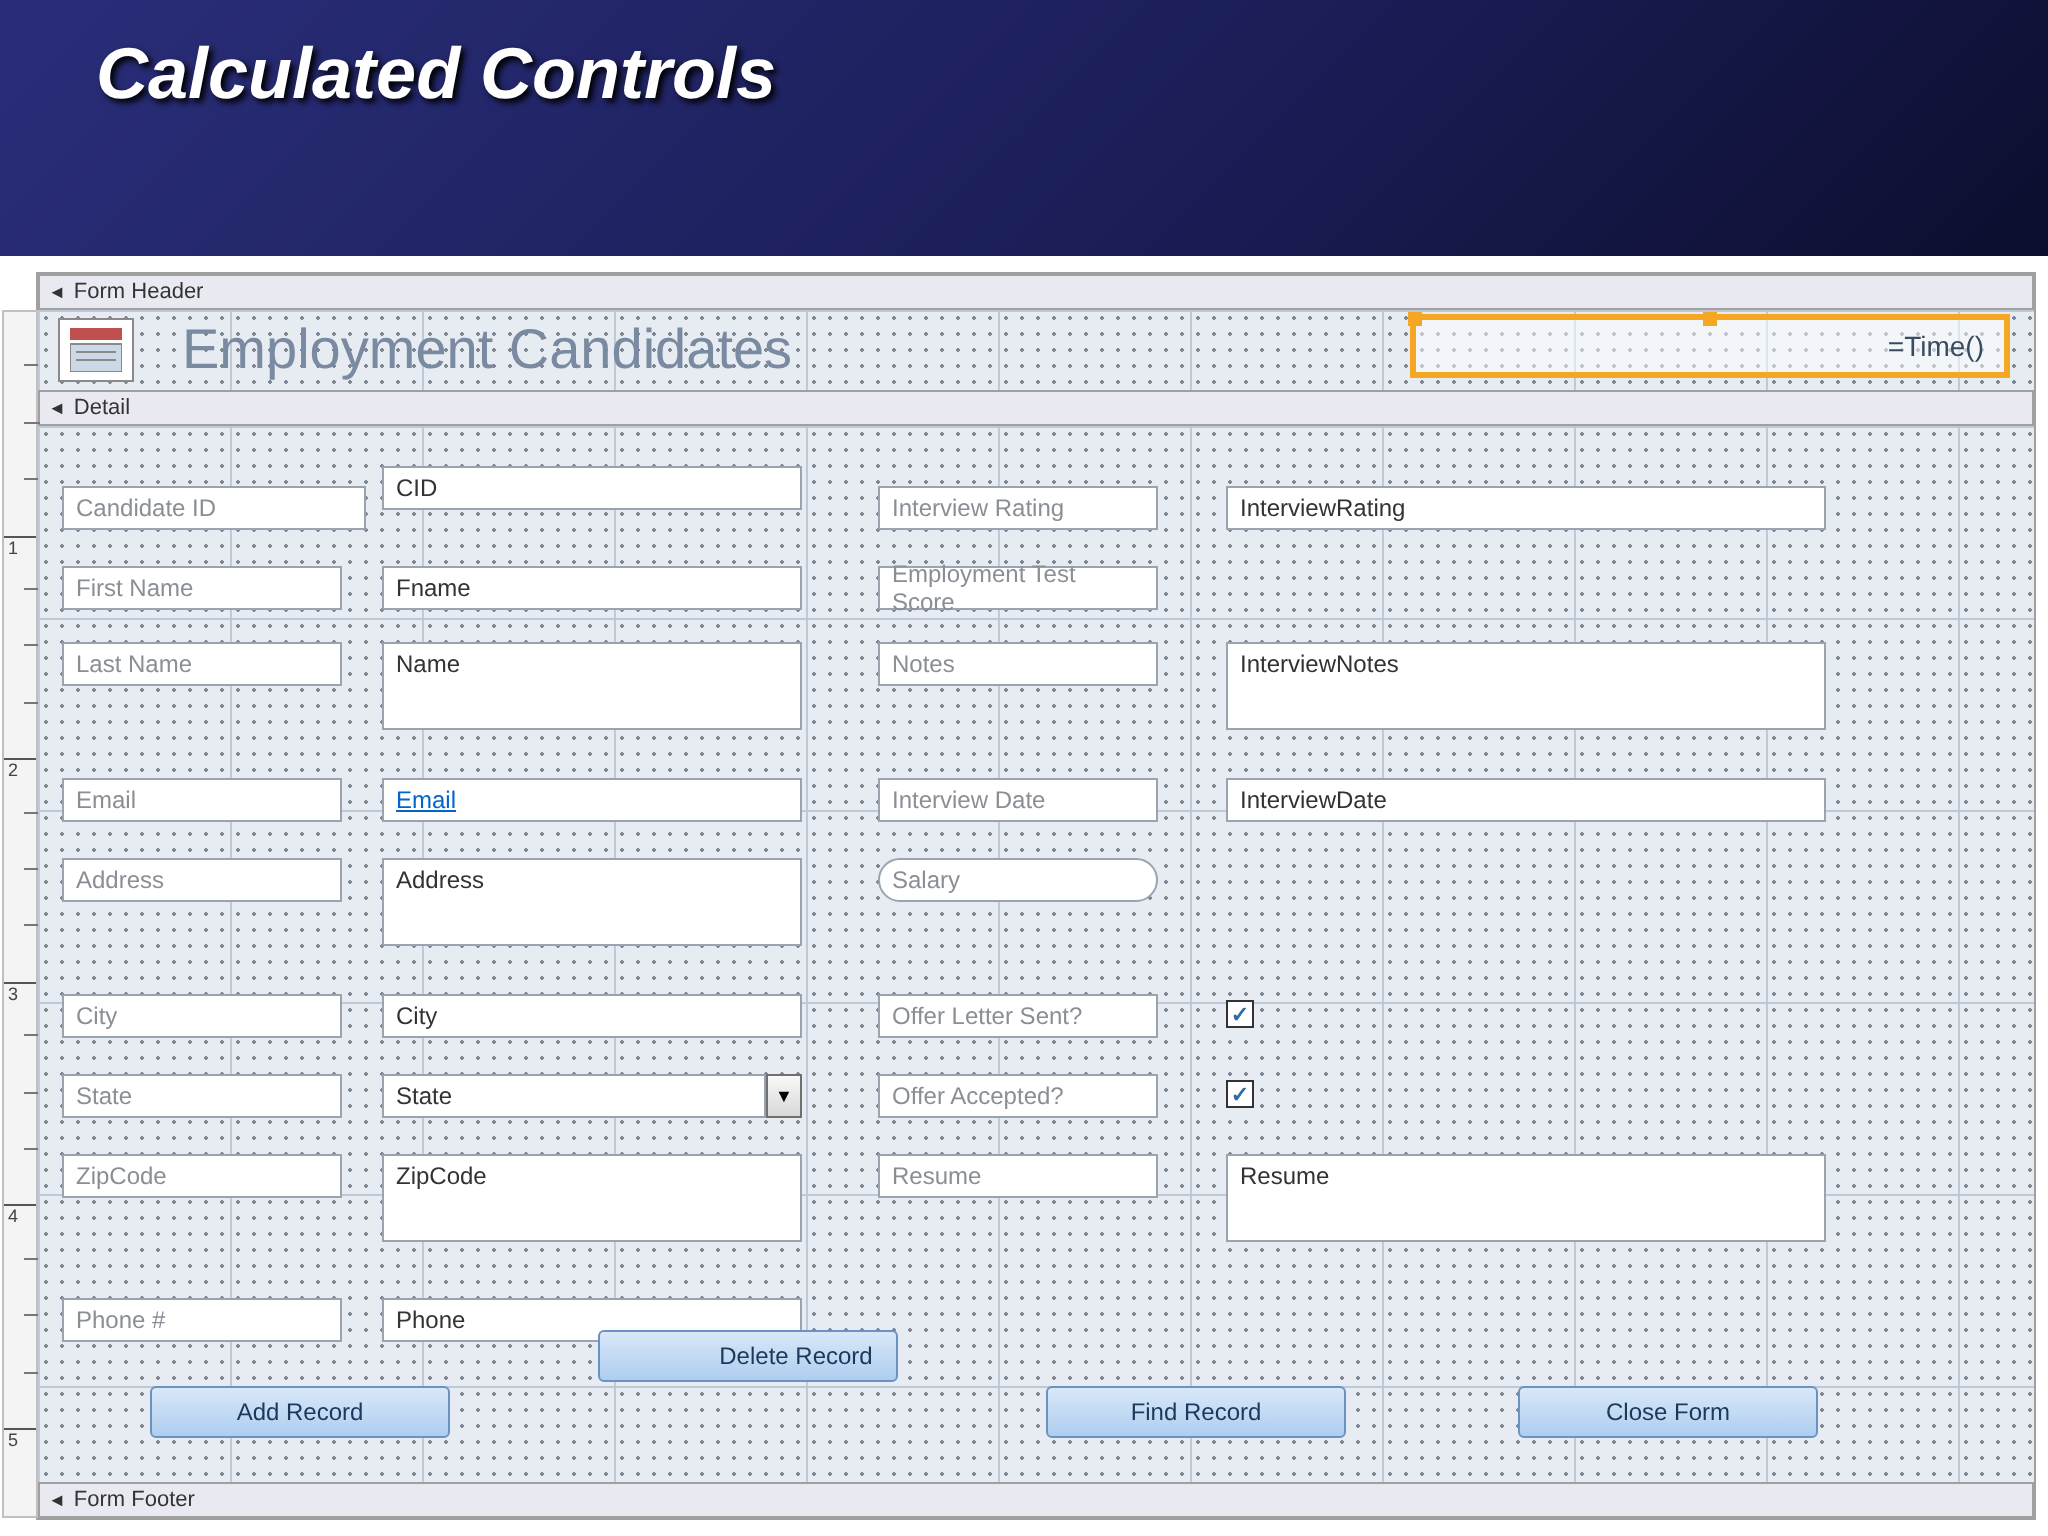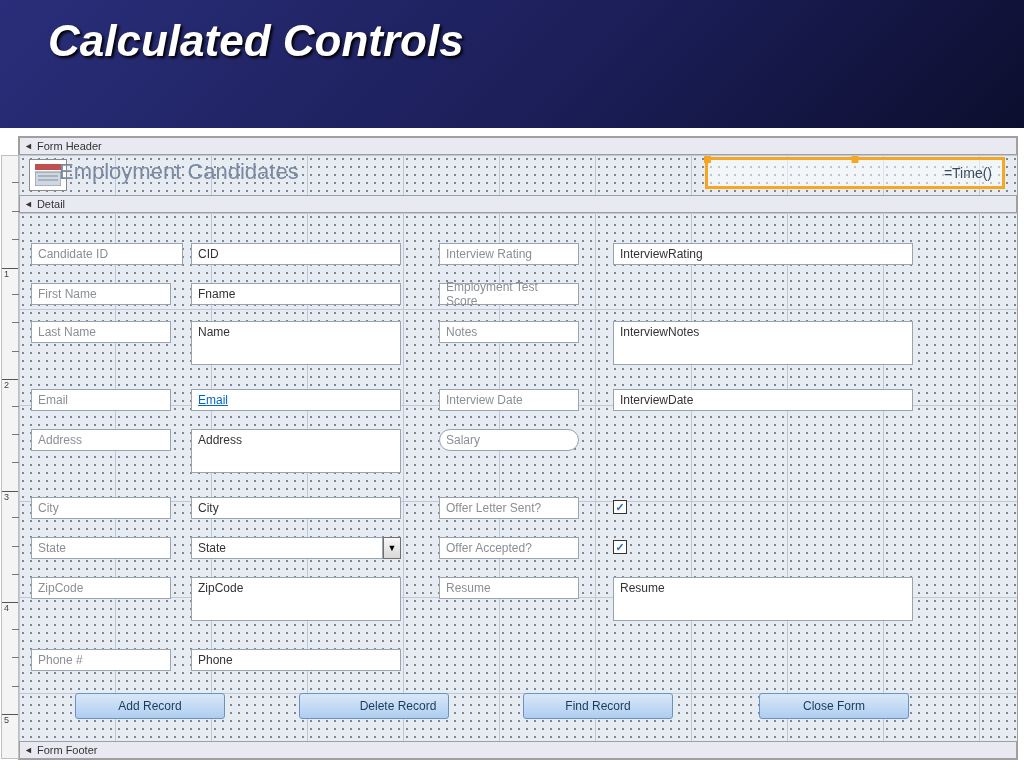--- a/index.html
+++ b/index.html
@@ -1,20 +1,20 @@
 <!DOCTYPE html>
 <html><head>
 <meta charset="utf-8">
 <style>
 * { margin:0; padding:0; box-sizing:border-box; font-family:"Segoe UI",Tahoma,sans-serif; }
 body { width:1024px; height:768px; background:#fff; overflow:hidden; }
 
 
 .banner { height:128px; background:linear-gradient(135deg,#2a2e7a 0%,#1a1d55 60%,#0c0e2e 100%); padding:16px 48px; }
-.banner h1 { color:#fff; font-size:44px; font-weight:bold; font-style:italic; text-shadow:2px 2px 3px #000; }
+.banner h1 { color:#fff; font-size:36px; font-weight:bold; font-style:italic; text-shadow:2px 2px 3px #000; }
 
 
 .gray-bar { height:8px; background:#9a9a9a; border-bottom:8px solid #fff; }
 
 
 .surface { position:relative; width:1000px; margin-left:18px; border:1px solid #a0a0a0; background:#fff; }
 
 
 .vruler { position:absolute; left:-18px; top:18px; bottom:0; width:18px; background:#f4f4f4; border:1px solid #c0c0c0; font-size:9px; color:#444; }
 .vruler .major { position:absolute; left:0; width:100%; border-top:1px solid #555; text-align:left; padding-left:2px; }
@@ -30,21 +30,21 @@
   repeating-linear-gradient(90deg,#bfc8d4 0 1px, transparent 1px 96px),
   radial-gradient(#7f8694 1px, transparent 1px);
   background-size:96px 96px,96px 96px,8px 8px;
   background-color:#e7ecf3;
 }
 
 
 .hdr-grid { height:40px; }
 .logo { position:absolute; left:10px; top:4px; width:38px; height:32px; background:#fff; border:1px solid #8a8a8a; display:flex; align-items:center; justify-content:center; }
 .logo svg { width:26px; height:22px; }
-.form-title { position:absolute; left:40px; top:4px; font-size:22px; color:#7a8aa0; font-weight:400; }
+.form-title { position:absolute; left:72px; top:4px; font-size:28px; color:#7a8aa0; font-weight:400; }
 .time-box { position:absolute; right:12px; top:2px; width:300px; height:32px; border:3px solid #f5a623; background:rgba(255,255,255,.5); display:flex; align-items:center; justify-content:flex-end; padding-right:10px; font-size:14px; color:#3a4a60; }
 .time-handle { position:absolute; top:-4px; width:7px; height:7px; background:#f5a623; }
 .time-box .h1 { left:-4px; } .time-box .h2 { left:50%; transform:translateX(-50%); }
 
 
 .detail-grid { height:528px; }
 
 
 .lbl, .tbox { position:absolute; height:22px; border:1px solid #9aa3b0; background:#fff; font-size:12px; display:flex; align-items:center; padding:0 6px; color:#555; }
 .lbl { color:#8a8f96; }
@@ -110,21 +110,21 @@
       <span>=Time()</span>
     </div>
   </div>
 
   <div class="section-bar">
     <span class="exp">◄</span>
     <span>Detail</span>
   </div>
   <div class="grid-area detail-grid" id="detail">
       <div class="lbl" style="left: 12px; top: 30px; width: 152px;">Candidate ID</div>
-      <div class="tbox" style="left: 172px; top: 30px; width: 210px;">CID</div>
+      <div class="tbox" style="left: 172px; top: 20px; width: 210px;">CID</div>
       <div class="lbl" style="left: 12px; top: 70px; width: 140px;">First Name</div>
       <div class="tbox" style="left: 172px; top: 70px; width: 210px;">Fname</div>
       <div class="lbl" style="left: 12px; top: 108px; width: 140px;">Last Name</div>
       <div class="tbox tall" style="left: 172px; top: 108px; width: 210px;">Name</div>
       <div class="lbl" style="left: 12px; top: 176px; width: 140px;">Email</div>
       <div class="tbox link" style="left: 172px; top: 176px; width: 210px;">Email</div>
       <div class="lbl" style="left: 12px; top: 216px; width: 140px;">Address</div>
       <div class="tbox tall" style="left: 172px; top: 216px; width: 210px;">Address</div>
       <div class="lbl" style="left: 12px; top: 284px; width: 140px;">City</div>
       <div class="tbox" style="left: 172px; top: 284px; width: 210px;">City</div>
@@ -143,21 +143,21 @@
       <div class="lbl" style="left: 420px; top: 176px; width: 140px;">Interview Date</div>
       <div class="tbox" style="left: 594px; top: 176px; width: 300px;">InterviewDate</div>
       <div class="lbl" style="left: 420px; top: 216px; width: 140px; border-radius: 11px;">Salary</div>
       <div class="lbl" style="left: 420px; top: 284px; width: 140px;">Offer Letter Sent?</div>
       <div class="chk" style="left: 594px; top: 287px;">✓</div>
       <div class="lbl" style="left: 420px; top: 324px; width: 140px;">Offer Accepted?</div>
       <div class="chk" style="left: 594px; top: 327px;">✓</div>
       <div class="lbl" style="left: 420px; top: 364px; width: 140px;">Resume</div>
       <div class="tbox tall" style="left: 594px; top: 364px; width: 300px;">Resume</div>
       <div class="btn" style="left: 40px; top: 480px;">Add Record</div>
-      <div class="btn" style="left: 264px; top: 480px; padding-left: 48px;">Delete Record</div>
+      <div class="btn" style="left: 264px; top: 452px; padding-left: 48px;">Delete Record</div>
       <div class="btn" style="left: 488px; top: 480px;">Find Record</div>
       <div class="btn" style="left: 724px; top: 480px;">Close Form</div>
     </div>
 
   <div class="section-bar">
     <span class="exp">◄</span>
     <span>Form Footer</span>
   </div>
 </div>
 

